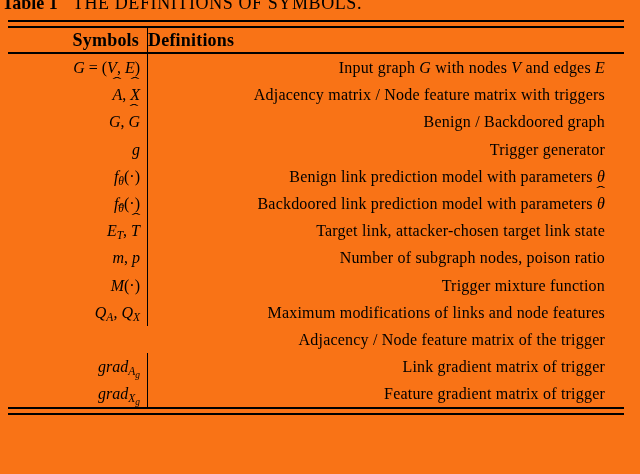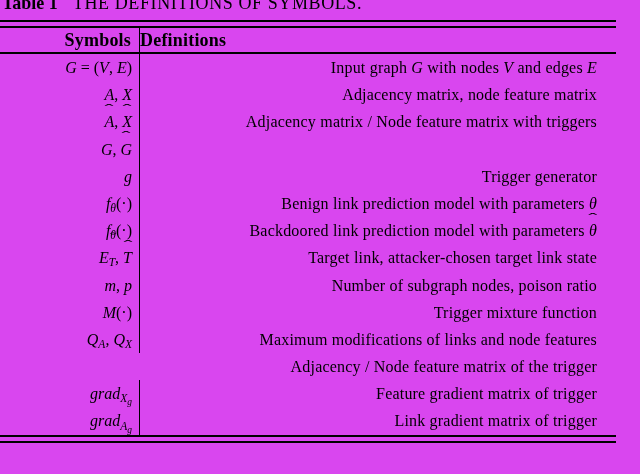--- a/index.html
+++ b/index.html
@@ -1,37 +1,37 @@
 <!DOCTYPE html>
 <html><head>
 <meta charset="utf-8">
 <style>
   html, body { margin: 0; padding: 0; background: #ffffff; }
   .page {
     position: relative;
     width: 640px;
     height: 474px;
     overflow: hidden;
-    background: #d946ef;
+    background: #f97316;
     color: #000000;
     font-family: "Liberation Serif", "DejaVu Serif", serif;
   }
   
   .caption {
     position: absolute;
     top: -7px;
     left: 2px;
     white-space: nowrap;
     font-size: 18px;
     line-height: 20px;
   }
   .caption-label { font-weight: bold; }
   .caption-title { margin-left: 15px; letter-spacing: 0.6px; }
 
-  .tablebox { position: absolute; top: 20px; left: 0; width: 616px; }
+  .tablebox { position: absolute; top: 20px; left: 8px; width: 616px; }
 
   .double-rule {
     height: 8px;
     box-sizing: border-box;
     border-top: 2px solid #000;
     border-bottom: 2px solid #000;
   }
   .single-rule { height: 2px; background: #000; }
 
   .header-row { display: flex; height: 24px; }
@@ -102,29 +102,26 @@
     </div>
 
     <div class="single-rule"></div>
 
     <div class="tbody">
         <div class="trow">
           <div class="cell-sym"><span class="mi">G</span> = (<span class="mi">V</span>, <span class="mi">E</span>)</div>
           <div class="cell-def">Input graph <span class="mi">G</span> with nodes <span class="mi">V</span> and edges <span class="mi">E</span></div>
         </div>
         <div class="trow">
-          <div class="cell-sym"><span class="mi">A</span>, <span class="mi">X</span></div>
-          <div class="cell-def">Adjacency matrix, node feature matrix</div>
-        </div>
-        <div class="trow">
           <div class="cell-sym"><span class="mhat"><span class="hat-mark">ˆ</span><span><span class="mi">A</span></span></span>, <span class="mhat"><span class="hat-mark">ˆ</span><span><span class="mi">X</span></span></span></div>
           <div class="cell-def">Adjacency matrix / Node feature matrix with triggers</div>
         </div>
         <div class="trow">
           <div class="cell-sym"><span class="mi">G</span>, <span class="mhat"><span class="hat-mark">ˆ</span><span><span class="mi">G</span></span></span></div>
+          <div class="cell-def">Benign / Backdoored graph</div>
         </div>
         <div class="trow">
           <div class="cell-sym"><span class="mi">g</span></div>
           <div class="cell-def">Trigger generator</div>
         </div>
         <div class="trow">
           <div class="cell-sym"><span class="mi">f</span><span class="msub"><span class="mi">θ</span></span>(·)</div>
           <div class="cell-def">Benign link prediction model with parameters <span class="mi">θ</span></div>
         </div>
         <div class="trow">
@@ -144,25 +141,25 @@
           <div class="cell-def">Trigger mixture function</div>
         </div>
         <div class="trow">
           <div class="cell-sym"><span class="mi">Q</span><span class="msub"><span class="mi">A</span></span>, <span class="mi">Q</span><span class="msub"><span class="mi">X</span></span></div>
           <div class="cell-def">Maximum modifications of links and node features</div>
         </div>
         <div class="trow">
           <div class="cell-def">Adjacency / Node feature matrix of the trigger</div>
         </div>
         <div class="trow">
+          <div class="cell-sym"><span class="mi">grad</span><span class="msub"><span class="mi">A</span><span class="msub"><span class="mi">g</span></span></span></div>
+          <div class="cell-def">Link gradient matrix of trigger</div>
+        </div>
+        <div class="trow">
           <div class="cell-sym"><span class="mi">grad</span><span class="msub"><span class="mi">X</span><span class="msub"><span class="mi">g</span></span></span></div>
           <div class="cell-def">Feature gradient matrix of trigger</div>
-        </div>
-        <div class="trow">
-          <div class="cell-sym"><span class="mi">grad</span><span class="msub"><span class="mi">A</span><span class="msub"><span class="mi">g</span></span></span></div>
-          <div class="cell-def">Link gradient matrix of trigger</div>
         </div>
       </div>
 
     <div class="double-rule"></div>
   </div>
 
 </div>
 
 </body></html>

